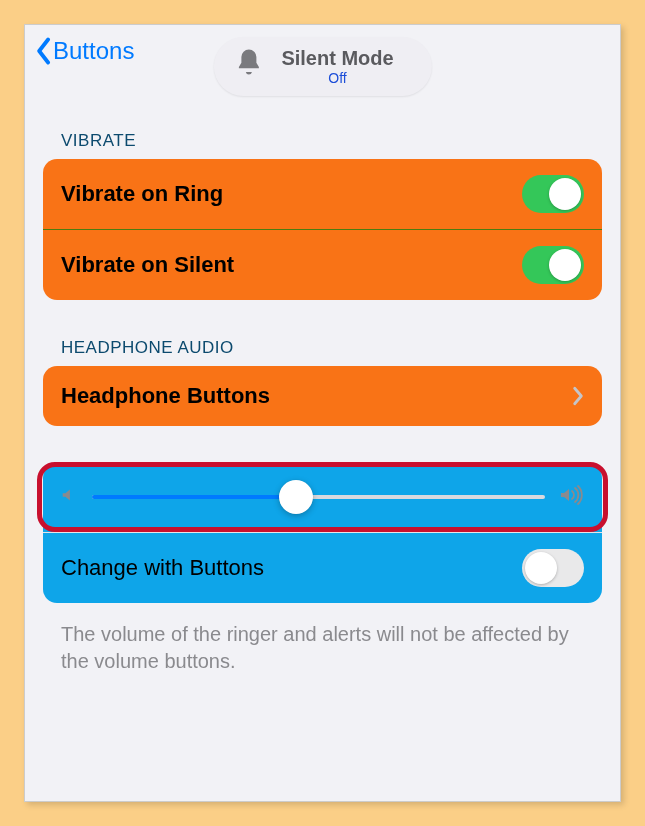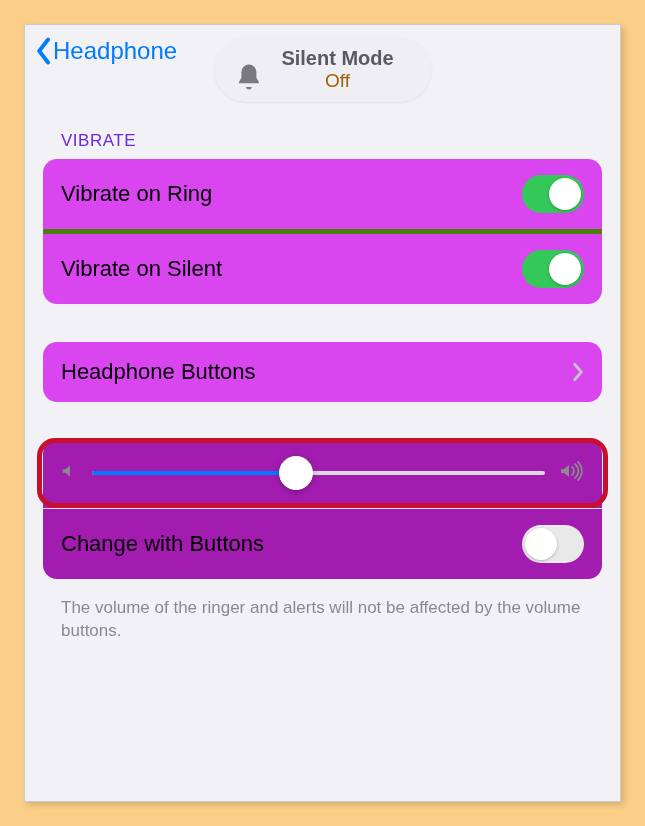--- a/index.html
+++ b/index.html
@@ -42,52 +42,53 @@
     .back-chev svg { display: block; }
     .pill {
       position: absolute;
       left: 50%;
       transform: translateX(-50%);
       top: 12px;
       background: #efeef3;
       border-radius: 40px;
       padding: 10px 38px 10px 20px;
       display: flex;
-      align-items: flex-end;
+      align-items: flex-start;
       gap: 18px;
       box-shadow: 0 1px 2px rgba(0,0,0,0.08);
     }
     .pill .bell { width: 30px; height: 30px; color: #7a7a7e; }
     .pill-text { text-align: center; line-height: 1.15; }
     .pill-title { color: #5a5a5e; font-weight: 600; font-size: 20px; }
-    .pill-sub { color: #a16207; font-size: 19px; }
+    .pill-sub { color: #1d4ed8; font-size: 14px; }
     .content { padding: 60px 18px 0 18px; }
     .section-header {
-      color: #6d28d9;
+      color: #0c4a6e;
       font-size: 17px;
       letter-spacing: 0.5px;
       padding: 0 18px 8px 18px;
       text-transform: uppercase;
     }
     .group {
-      background: #d946ef;
+      background: #f97316;
       border-radius: 14px;
       overflow: hidden;
       margin-bottom: 38px;
+      font-weight: bold;
     }
     .row {
       display: flex;
       align-items: center;
       justify-content: space-between;
       padding: 16px 18px;
       font-size: 22px;
       color: #000;
       min-height: 60px;
     }
-    .row + .row { border-top: 5px solid #4d7c0f; }
+    .row + .row { border-top: 1px solid #4d7c0f; }
     .toggle {
       width: 62px; height: 38px;
       border-radius: 40px;
       position: relative;
       cursor: pointer;
       flex-shrink: 0;
     }
     .toggle-on { background: #34c759; }
     .toggle-off { background: #e9e9ea; }
     .knob {
@@ -132,47 +133,47 @@
     .slider-thumb {
       position: absolute;
       top: 50%;
       transform: translate(-50%, -50%);
       width: 34px; height: 34px;
       background: #fff;
       border-radius: 50%;
       box-shadow: 0 2px 6px rgba(0,0,0,0.25), 0 0 0 0.5px rgba(0,0,0,0.05);
     }
     .ringer-group {
-      background: #a21caf;
+      background: #0ea5e9;
       border-radius: 14px;
       overflow: visible;
       margin-bottom: 10px;
       padding-top: 4px;
     }
     .ringer-group .row { border-top: 1px solid #e5e5ea; }
     .footnote {
       color: #8a8a8e;
-      font-size: 17px;
+      font-size: 20px;
       line-height: 1.35;
       padding: 8px 18px 0 18px;
     }
   </style>
 </head>
 <body>
 
 <div class="frame">
 
   <div class="nav">
     <div class="back">
       <span class="back-chev">
         <svg viewBox="0 0 12 22" width="16" height="28">
             <path d="M10 2 L3 11 L10 20" stroke="#007aff" stroke-width="3" fill="none" stroke-linecap="round" stroke-linejoin="round"></path>
           </svg>
       </span>
-      <span>Headphone</span>
+      <span>Buttons</span>
     </div>
 
     <div class="pill">
       <span class="bell">
         <svg viewBox="0 0 24 24" width="30" height="30" fill="#7a7a7e">
             <path d="M12 2a6 6 0 0 0-6 6v4.5L4 16v1h16v-1l-2-3.5V8a6 6 0 0 0-6-6zm0 20a2.5 2.5 0 0 0 2.45-2h-4.9A2.5 2.5 0 0 0 12 22z"></path>
           </svg>
       </span>
       <div class="pill-text">
         <div class="pill-title">Silent Mode</div>
@@ -192,20 +193,21 @@
         </div>
       </div>
       <div class="row">
         <span>Vibrate on Silent</span>
         <div class="toggle toggle-on">
           <div class="knob"></div>
         </div>
       </div>
     </div>
 
+    <div class="section-header">HEADPHONE AUDIO</div>
     <div class="group">
       <div class="row">
         <span>Headphone Buttons</span>
         <span class="chevron-right">
           <svg viewBox="0 0 10 18" width="12" height="20">
               <path d="M2 2 L8 9 L2 16" stroke="#c5c5c9" stroke-width="2.5" fill="none" stroke-linecap="round" stroke-linejoin="round"></path>
             </svg>
         </span>
       </div>
     </div>

